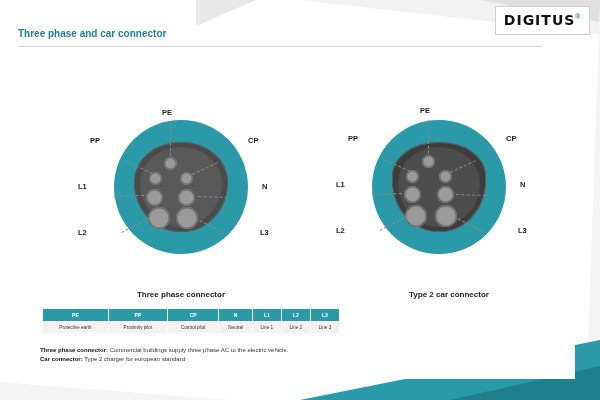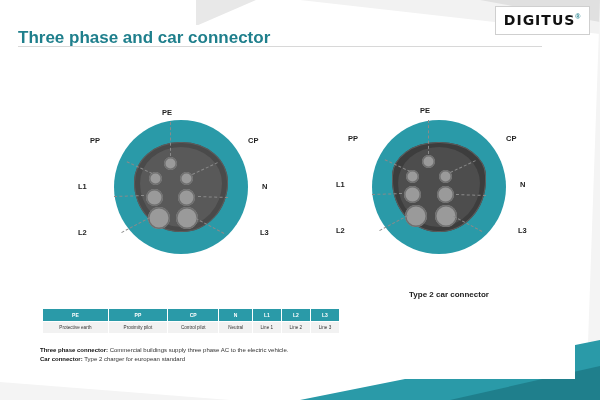--- a/index.html
+++ b/index.html
@@ -102,21 +102,21 @@
     vertical-align: super;
     color: #1f7f8c;
     font-weight: bold;
   }
 
   
   .title {
     position: absolute;
     left: 18px;
     top: 28px;
-    font-size: 17px;
+    font-size: 10px;
     font-weight: bold;
     color: #1f7f8c;
   }
   .title-rule {
     position: absolute;
     left: 18px;
     top: 46px;
     width: 524px;
     height: 1px;
     background: #d8d8d8;
@@ -283,20 +283,21 @@
 
     <div class="lbl" style="left:66px; top:-2px;">PE</div>
     <div class="lbl" style="left:-6px; top:26px;">PP</div>
     <div class="lbl" style="left:152px; top:26px;">CP</div>
     <div class="lbl" style="left:-18px; top:72px;">L1</div>
     <div class="lbl" style="left:166px; top:72px;">N</div>
     <div class="lbl" style="left:-18px; top:118px;">L2</div>
     <div class="lbl" style="left:164px; top:118px;">L3</div>
   </div>
 
+  <div class="caption left">Three phase connector</div>
 
   <div class="diagram right">
     <div class="outer-circle"></div>
     <div class="body-shape type2"></div>
     <div class="inner-face type2"></div>
 
     <div class="pin small" style="left:68px; top:45px;"></div>
     <div class="pin small" style="left:52px; top:60px;"></div>
     <div class="pin small" style="left:85px; top:60px;"></div>
     <div class="pin mid" style="left:50px; top:76px;"></div>

